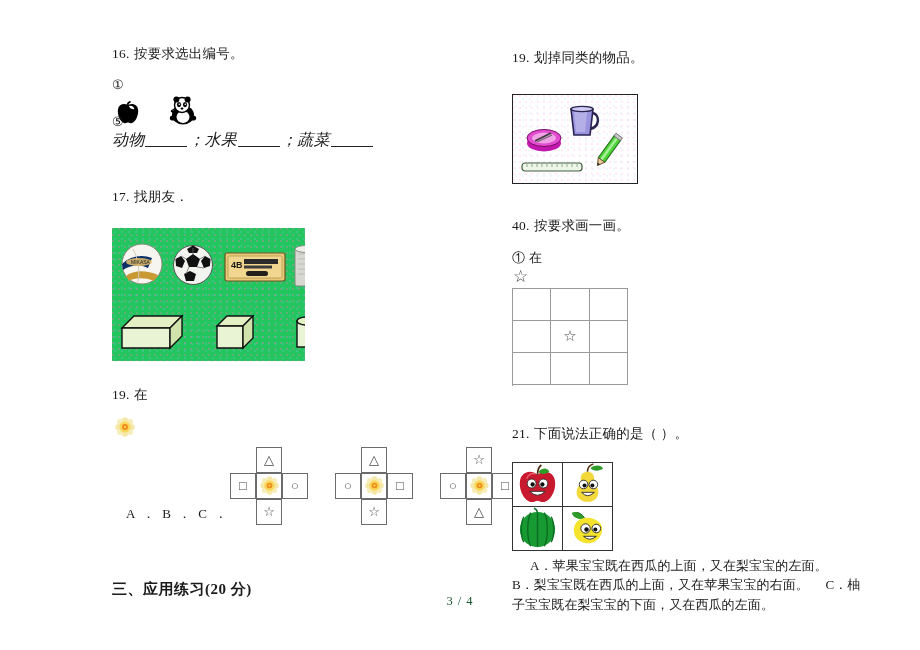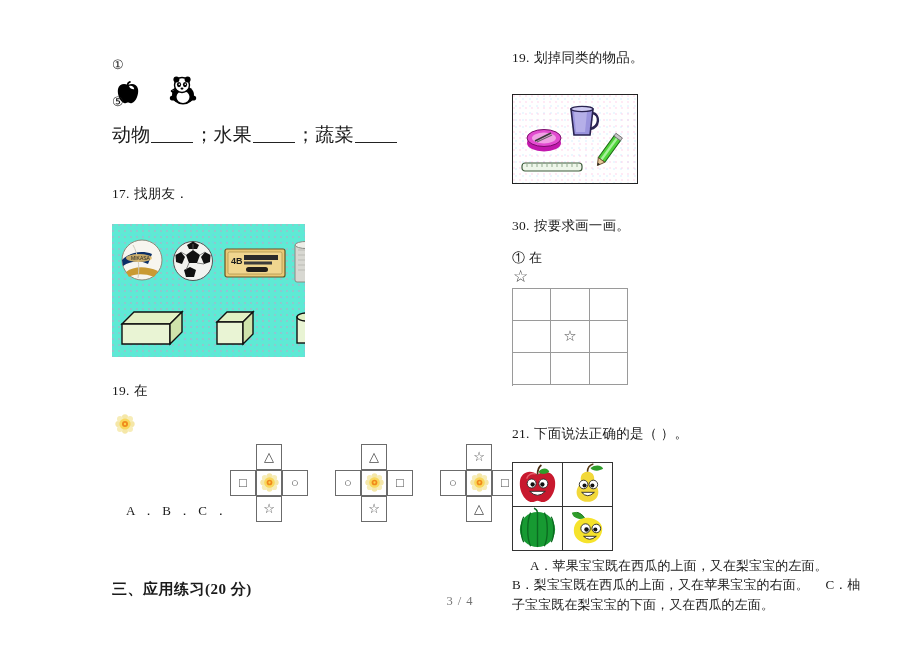--- a/index.html
+++ b/index.html
@@ -60,42 +60,43 @@
     margin: 4px 0 0 19px;
     width: 36px;
     height: 30px;
   }
   .q16-mark5 {
     font-size: 13px;
     line-height: 1;
     margin-top: -14px;
   }
   .q16-blanks {
-    font-size: 19px;
-    margin-top: 14px;
+    font-size: 16px;
+    margin-top: 2px;
     letter-spacing: 0.2px;
     white-space: nowrap;
+    font-style: italic;
   }
   .blank-line {
     display: inline-block;
     width: 42px;
     border-bottom: 1px solid #222;
     margin: 0 1px;
     vertical-align: -2px;
   }
 
   
   .q17 { margin-top: 36px; }
   .photo-strip {
     margin-top: 20px;
     width: 193px;
     height: 133px;
     position: relative;
     overflow: hidden;
-    background: #5eead4;
+    background: #22c55e;
   }
   .dot-tex {
     position: absolute;
     inset: 0;
     background-image:
       radial-gradient(circle at 1px 1px, rgba(255,120,190,0.30) 0.7px, transparent 0.9px),
       radial-gradient(circle at 3px 4px, rgba(120,200,255,0.26) 0.7px, transparent 0.9px);
     background-size: 6px 6px, 7px 7px;
   }
   .ball-vb, .ball-sc, .eraser, .canv {
@@ -246,32 +247,35 @@
   }
 
   
   .footer {
     position: absolute;
     left: 0;
     right: 0;
     top: 594px;
     text-align: center;
     font-size: 12.5px;
-    color: #737373;
+    color: #14532d;
     letter-spacing: 1px;
   }
 </style>
 </head>
 <body>
 
 <div class="page">
 
   <div class="col-left">
 
     <div class="q q16">
+      <div class="q-head">
+        <span class="q-num">16.</span><span>按要求选出编号。</span>
+      </div>
       <div class="q16-body">
         <div class="q16-mark1">①</div>
         <svg class="apple-img" viewBox="0 0 26 24">
           <path d="M13 4 C9 2 4 3 3 8 C2 13 5 21 9 22 C11 22.6 12 21.6 13 21.6 C14 21.6 15 22.6 17 22 C21 21 24 13 23 8 C22 3 17 2 13 4 Z" fill="#000"></path>
           <path d="M12.6 4.4 C12.6 2.4 13.8 1 15.6 0.6" stroke="#000" stroke-width="1.6" fill="none"></path>
           <path d="M14 5 C16.5 4 19 5.5 19.2 8.2 C17 8.4 14.8 7.4 14 5 Z" fill="#fff"></path>
         </svg>
         <svg class="panda-img" viewBox="0 0 36 30">
           <ellipse cx="19" cy="20" rx="11" ry="9.5" fill="#000"></ellipse>
           <ellipse cx="19" cy="22" rx="6.5" ry="6" fill="#fff"></ellipse>
@@ -513,21 +517,21 @@
           <rect x="1" y="2" width="60" height="8" rx="3" fill="#eef6ea" stroke="#3f5c3c" stroke-width="1.2"></rect>
           <g stroke="#6f8c6b" stroke-width="0.7">
             <path d="M6 3 v3 M11 3 v3 M16 3 v3 M21 3 v3 M26 3 v3 M31 3 v3 M36 3 v3 M41 3 v3 M46 3 v3 M51 3 v3 M56 3 v3"></path>
           </g>
         </svg>
       </div>
     </div>
 
     <div class="q q20">
       <div class="q-head">
-        <span class="q-num">30.</span><span>按要求画一画。</span>
+        <span class="q-num">40.</span><span>按要求画一画。</span>
       </div>
       <div class="q20-sub">
         <span>①</span>
         <span>在</span>
       </div>
       <div class="star-cue">☆</div>
       <div class="grid3">
         <div></div>
         <div></div>
         <div></div>

